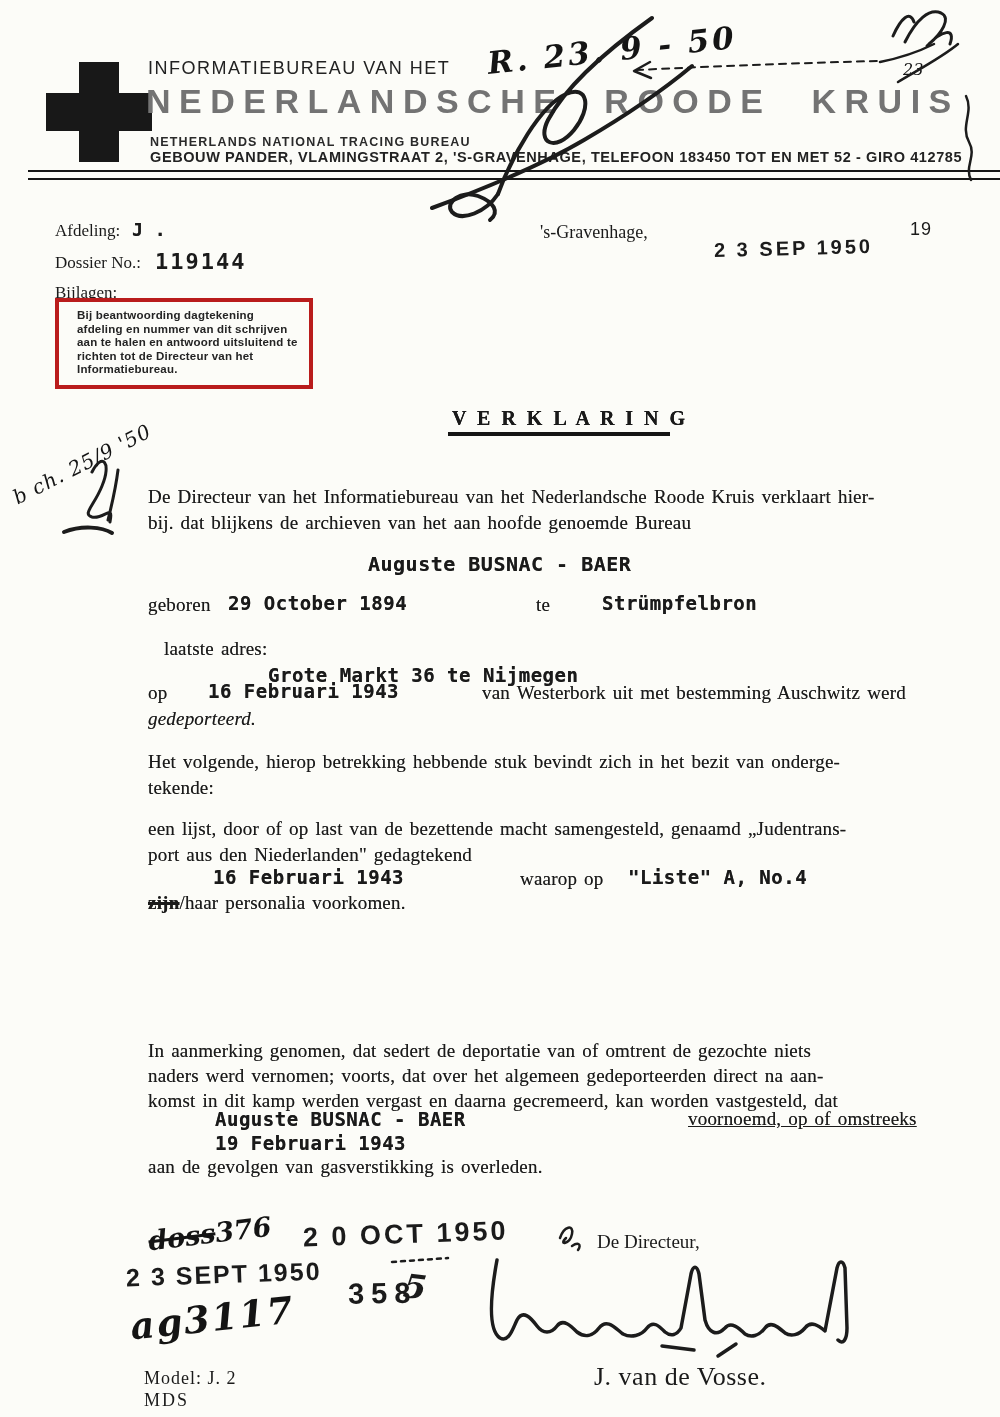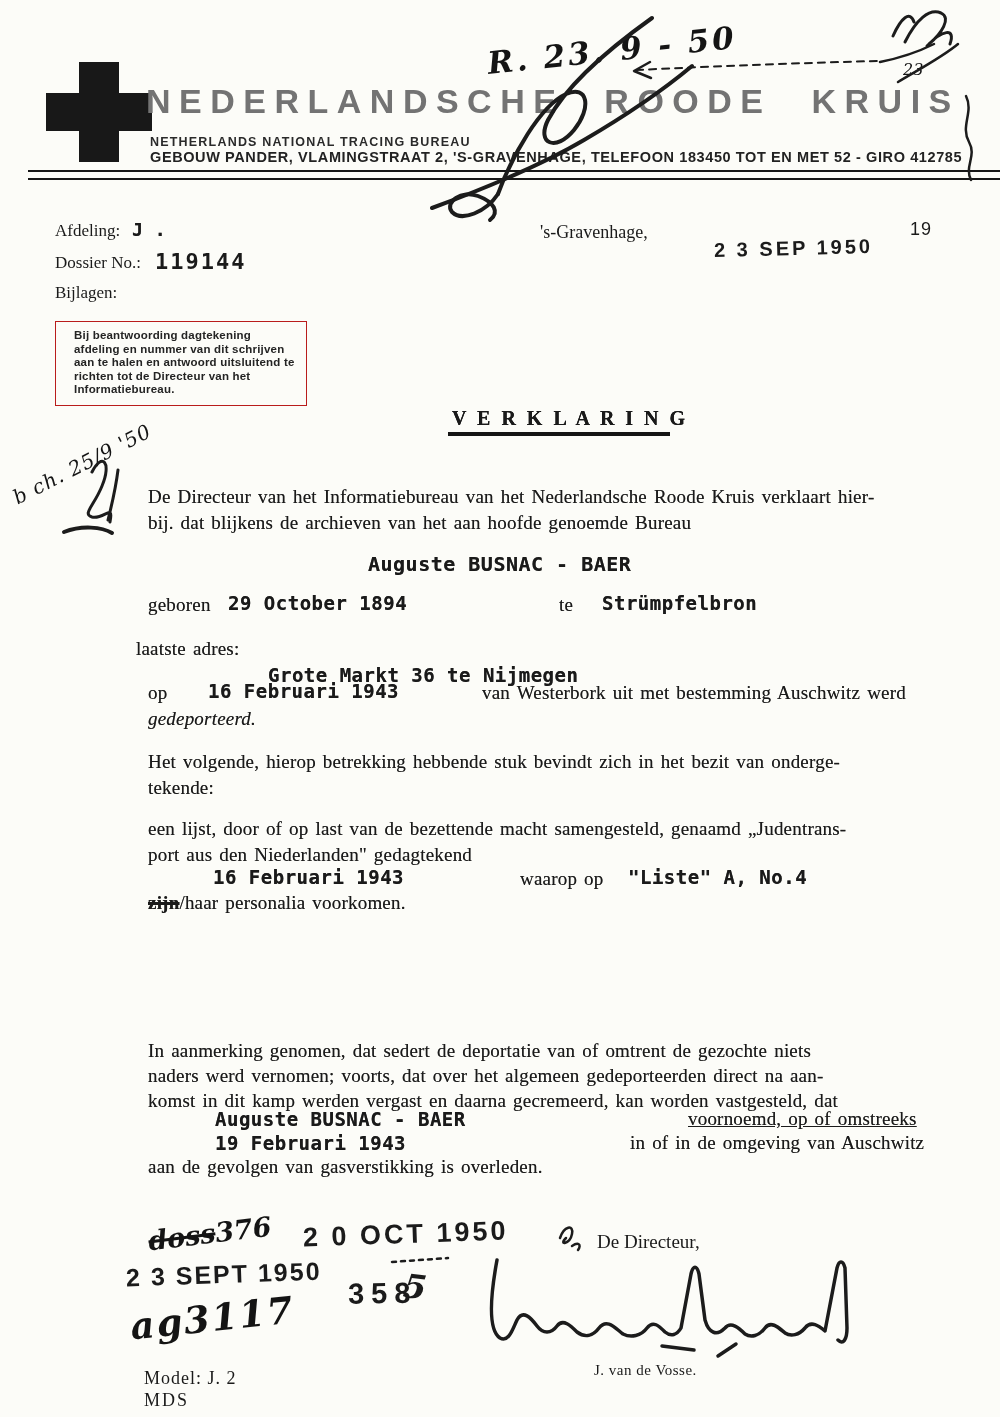--- a/index.html
+++ b/index.html
@@ -27,21 +27,21 @@
   .addr{left:150px;top:149px;font-size:14.5px;letter-spacing:.6px;font-weight:bold;color:#222;}
   .rule{left:28px;top:170px;width:972px;height:6px;border-top:2.5px solid #161616;border-bottom:2px solid #161616;}
 
   
   .afdeling{left:55px;top:221px;font-size:17px;}
   .afdeling-val{left:132px;top:219px;font-size:18px;}
   .dossier-lbl{left:55px;top:253px;font-size:17px;}
   .dossier-val{left:155px;top:249px;font-size:22px;letter-spacing:2px;}
   .bijlagen{left:55px;top:283px;font-size:17px;}
   .note-box{
-    left:55px;top:321px;width:222px;border:1px solid #b91c1c;
+    left:55px;top:298px;width:222px;border:4px solid #b91c1c;
     padding:7px 10px 8px 18px;font-size:11.5px;line-height:13.5px;
     font-weight:bold;color:#242424;font-family:"Liberation Sans",sans-serif;
     white-space:normal;letter-spacing:.2px;
   }
   .place{left:540px;top:222px;font-size:18px;}
   .date-stamp{left:714px;top:237px;font-size:20px;letter-spacing:3px;transform:rotate(-1.5deg);}
   .year-suffix{left:910px;top:219px;font-size:18px;letter-spacing:1px;font-family:"Liberation Sans",sans-serif;}
 
   
   .title{left:452px;top:407px;font-size:20px;font-weight:bold;letter-spacing:3px;text-shadow:0 0 .5px #000;}
@@ -57,31 +57,32 @@
   .hand-doss{left:148px;top:1218px;font-size:27px;font-weight:bold;transform:rotate(-7deg);}
   .strike{text-decoration:line-through;text-decoration-thickness:3px;}
   .stamp-sept{left:126px;top:1260px;font-size:25px;letter-spacing:2px;transform:rotate(-2deg);}
   .hand-ag{left:130px;top:1296px;font-size:37px;font-weight:bold;transform:rotate(-6deg);letter-spacing:2px;}
   .model{left:144px;top:1368px;font-size:18px;letter-spacing:1px;}
   .mds{left:144px;top:1390px;font-size:18px;letter-spacing:2px;text-align:right;}
   .stamp-oct{left:303px;top:1219px;font-size:27px;letter-spacing:3px;transform:rotate(-2deg);}
   .stamp-num{left:348px;top:1272px;font-size:29px;letter-spacing:7px;transform:rotate(-1deg);}
   .hand-digit{font-family:"DejaVu Serif",serif;font-style:italic;font-weight:bold;font-size:33px;margin-left:-14px;display:inline-block;transform:rotate(8deg) translateY(-4px);}
   .directeur{left:597px;top:1231px;font-size:19px;}
-  .signer{left:594px;top:1362px;font-size:15px;letter-spacing:.5px;}
+  .signer{left:594px;top:1362px;font-size:26px;letter-spacing:.5px;}
 
   svg.ink{position:absolute;left:0;top:0;pointer-events:none;}
   svg.ink path{fill:none;stroke:#1c1c1c;stroke-linecap:round;stroke-linejoin:round;}
 </style>
 </head>
 <body>
 
 <div class="page">
 
   <div class="abs cross"></div>
+  <div class="abs sans pre-title">INFORMATIEBUREAU VAN HET</div>
   <div class="abs sans org-name">NEDERLANDSCHE ROODE KRUIS</div>
   <div class="abs sans sub-en">NETHERLANDS NATIONAL TRACING BUREAU</div>
   <div class="abs sans addr">GEBOUW PANDER, VLAMINGSTRAAT 2, 'S-GRAVENHAGE, TELEFOON 183450 TOT EN MET 52 - GIRO 412785</div>
   <div class="abs rule"></div>
 
   <div class="abs hand hand-date">R. 23. 9 - 50</div>
   <div class="abs hand corner-num">23</div>
 
   <div class="abs serif afdeling">Afdeling:</div>
   <div class="abs mono typed afdeling-val">J .</div>
@@ -98,24 +99,24 @@
   <div class="abs title-rule"></div>
   <div class="abs hand margin-note">b ch. 25/9 '50</div>
 
   <div class="abs serif body-txt" style="left:148px;top:486px;">De Directeur van het Informatiebureau van het Nederlandsche Roode Kruis verklaart hier-</div>
   <div class="abs serif body-txt" style="left:148px;top:512px;">bij. dat blijkens de archieven van het aan hoofde genoemde Bureau</div>
 
   <div class="abs mono typed" style="left:368px;top:552px;font-size:20px;">Auguste BUSNAC - BAER</div>
 
   <div class="abs serif body-txt" style="left:148px;top:594px;">geboren</div>
   <div class="abs mono typed" style="left:228px;top:592px;">29 October 1894</div>
-  <div class="abs serif body-txt" style="left:536px;top:594px;margin-left:23px;">te</div>
+  <div class="abs serif body-txt" style="left:536px;top:594px;">te</div>
   <div class="abs mono typed" style="left:602px;top:592px;">Strümpfelbron</div>
 
-  <div class="abs serif body-txt" style="left:136px;top:638px;">laatste adres:</div>
+  <div class="abs serif body-txt" style="left:164px;top:638px;">laatste adres:</div>
   <div class="abs mono typed" style="left:268px;top:636px;margin-top:28px;">Grote Markt 36 te Nijmegen</div>
 
   <div class="abs serif body-txt" style="left:148px;top:682px;">op</div>
   <div class="abs mono typed" style="left:208px;top:680px;">16 Februari 1943</div>
   <div class="abs serif body-txt" style="left:482px;top:682px;">van Westerbork uit met bestemming Auschwitz werd</div>
   <div class="abs serif body-txt" style="left:148px;top:708px;font-style:italic;">gedeporteerd.</div>
 
   <div class="abs serif body-txt" style="left:148px;top:751px;">Het volgende, hierop betrekking hebbende stuk bevindt zich in het bezit van onderge-</div>
   <div class="abs serif body-txt" style="left:148px;top:777px;">tekende:</div>
 
@@ -127,21 +128,20 @@
   <div class="abs" style="left:148px;top:892px;">
     <span class="serif body-txt strike" style="font-weight:bold;">zijn</span><span class="serif body-txt">/haar personalia voorkomen.</span>
   </div>
 
   <div class="abs serif body-txt" style="left:148px;top:1040px;">In aanmerking genomen, dat sedert de deportatie van of omtrent de gezochte niets</div>
   <div class="abs serif body-txt" style="left:148px;top:1065px;">naders werd vernomen; voorts, dat over het algemeen gedeporteerden direct na aan-</div>
   <div class="abs serif body-txt" style="left:148px;top:1090px;">komst in dit kamp werden vergast en daarna gecremeerd, kan worden vastgesteld, dat</div>
   <div class="abs mono typed" style="left:215px;top:1108px;">Auguste BUSNAC - BAER</div>
   <div class="abs serif body-txt" style="left:688px;top:1108px;text-decoration:underline;">voornoemd, op of omstreeks</div>
   <div class="abs mono typed" style="left:215px;top:1132px;">19 Februari 1943</div>
-  <div class="abs serif body-txt" style="left:630px;top:1132px;">in of in de omgeving van Auschwitz</div>
   <div class="abs serif body-txt" style="left:148px;top:1156px;">aan de gevolgen van gasverstikking is overleden.</div>
 
   <div class="abs hand hand-doss">
     <span class="strike">doss</span><span>376</span>
   </div>
   <div class="abs stamp stamp-sept">2 3 SEPT 1950</div>
   <div class="abs hand hand-ag">ag3117</div>
   <div class="abs serif model">Model: J. 2</div>
   <div class="abs serif mds">MDS</div>
 

